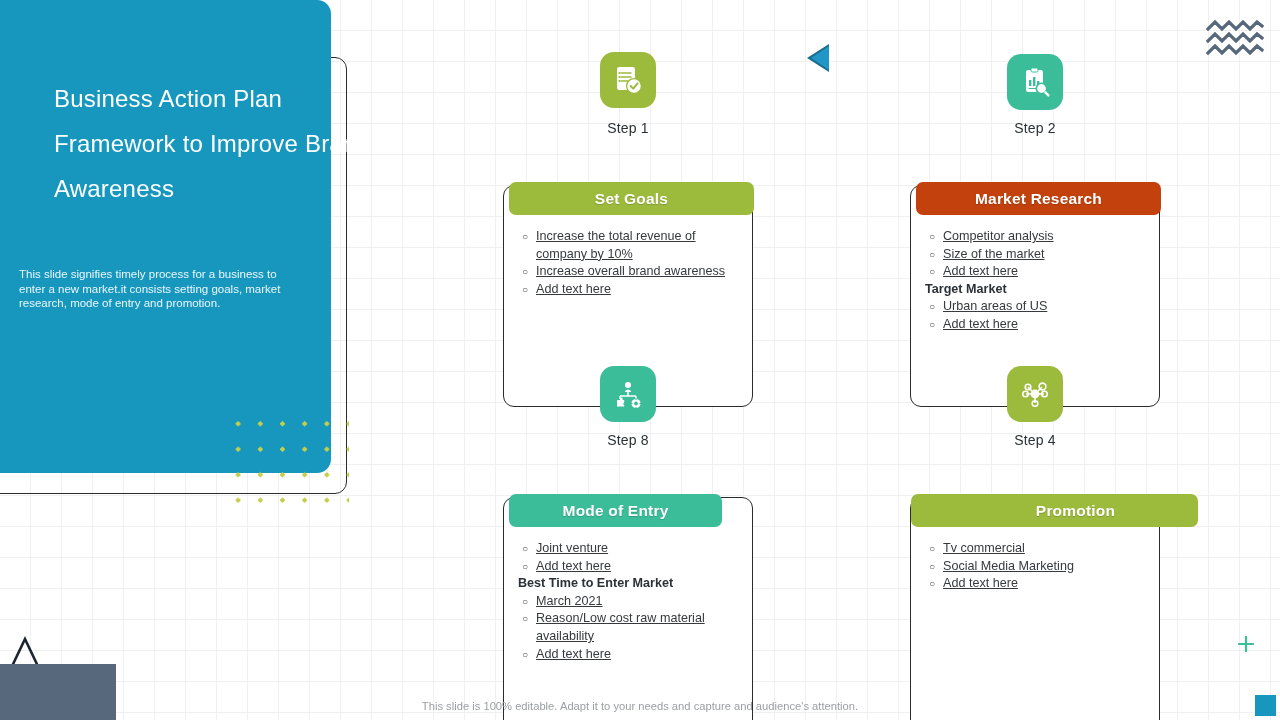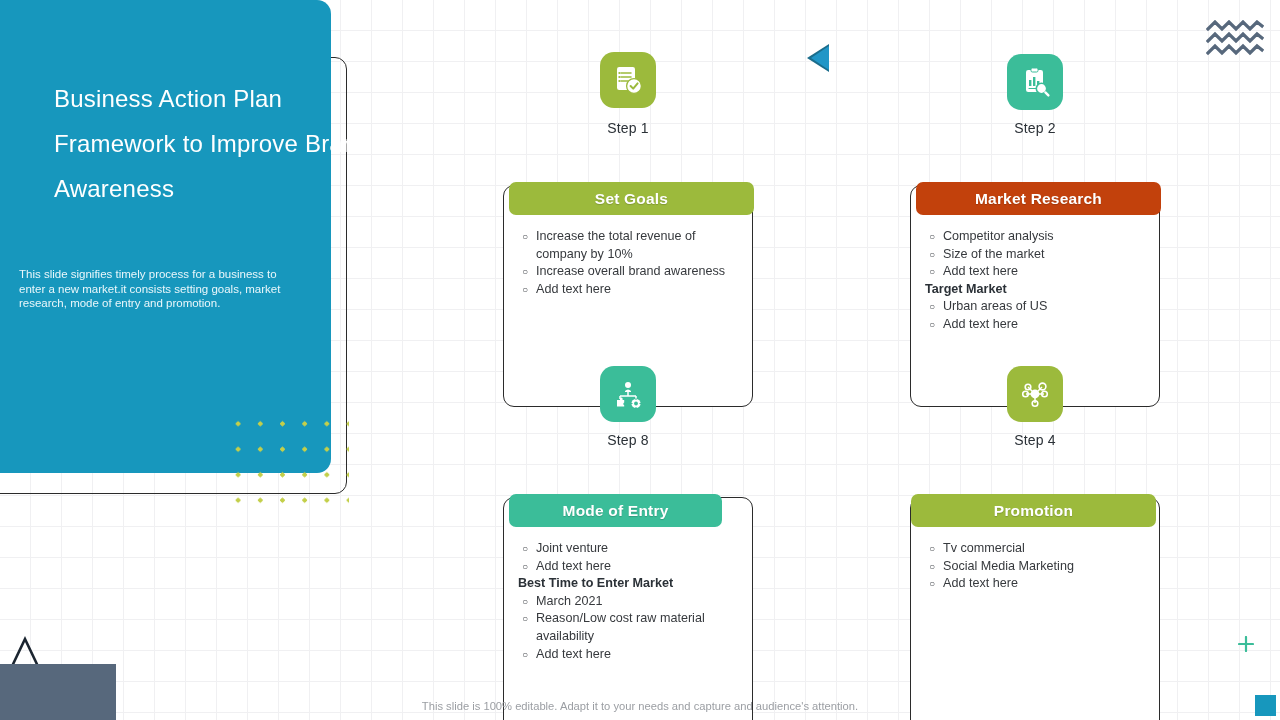--- a/index.html
+++ b/index.html
@@ -77,21 +77,21 @@
     text-shadow:0 1px 1px rgba(0,0,0,.18);
   }
   .card-body{
     position:absolute;left:18px;right:10px;
     font-size:12.6px;line-height:17.6px;color:#36393d;
   }
   .bullet-row{display:flex;align-items:flex-start;}
   .bullet-mark{
     flex:0 0 auto;width:14px;font-size:10px;line-height:17.6px;color:#4a4e53;
   }
-  .bullet-txt{flex:1 1 auto;}
+  .bullet-txt{flex:1 1 auto;text-decoration:underline;}
   .sub-head{font-weight:bold;color:#2b3137;padding-left:0px;}
 
   .footer{
     position:absolute;left:0;right:0;bottom:8px;text-align:center;
     font-size:11.2px;color:#9b9ea3;
   }
 </style>
 </head>
 <body>
 
@@ -265,21 +265,21 @@
         <circle cx="18" cy="18" r="4.4" fill="#ffffff"></circle>
         <circle cx="11" cy="11" r="2.8" fill="none" stroke="#ffffff" stroke-width="1.6"></circle>
         <circle cx="25.5" cy="10.5" r="3.4" fill="none" stroke="#ffffff" stroke-width="1.6"></circle>
         <circle cx="8.5" cy="18" r="2.8" fill="none" stroke="#ffffff" stroke-width="1.6"></circle>
         <circle cx="27.5" cy="18" r="2.8" fill="none" stroke="#ffffff" stroke-width="1.6"></circle>
         <circle cx="18" cy="27.5" r="2.8" fill="none" stroke="#ffffff" stroke-width="1.6"></circle>
       </svg>
     </div>
     <div class="step-label" style="top:68px;">Step 4</div>
     <div class="card" style="left:0;top:93px;height:234px;">
-      <div class="card-head" style="left:0px;top:-4px;width:245px;background:#9cba3c;">Promotion</div>
+      <div class="card-head" style="left:0px;top:-4px;width:245px;background:#9cba3c;padding-left:42px;">Promotion</div>
       <div class="card-body" style="top:42px;">
         <div class="bullet-row">
             <span class="bullet-mark">○</span>
             <span class="bullet-txt">Tv commercial</span>
           </div>
         <div class="bullet-row">
             <span class="bullet-mark">○</span>
             <span class="bullet-txt">Social Media Marketing</span>
           </div>
         <div class="bullet-row">

